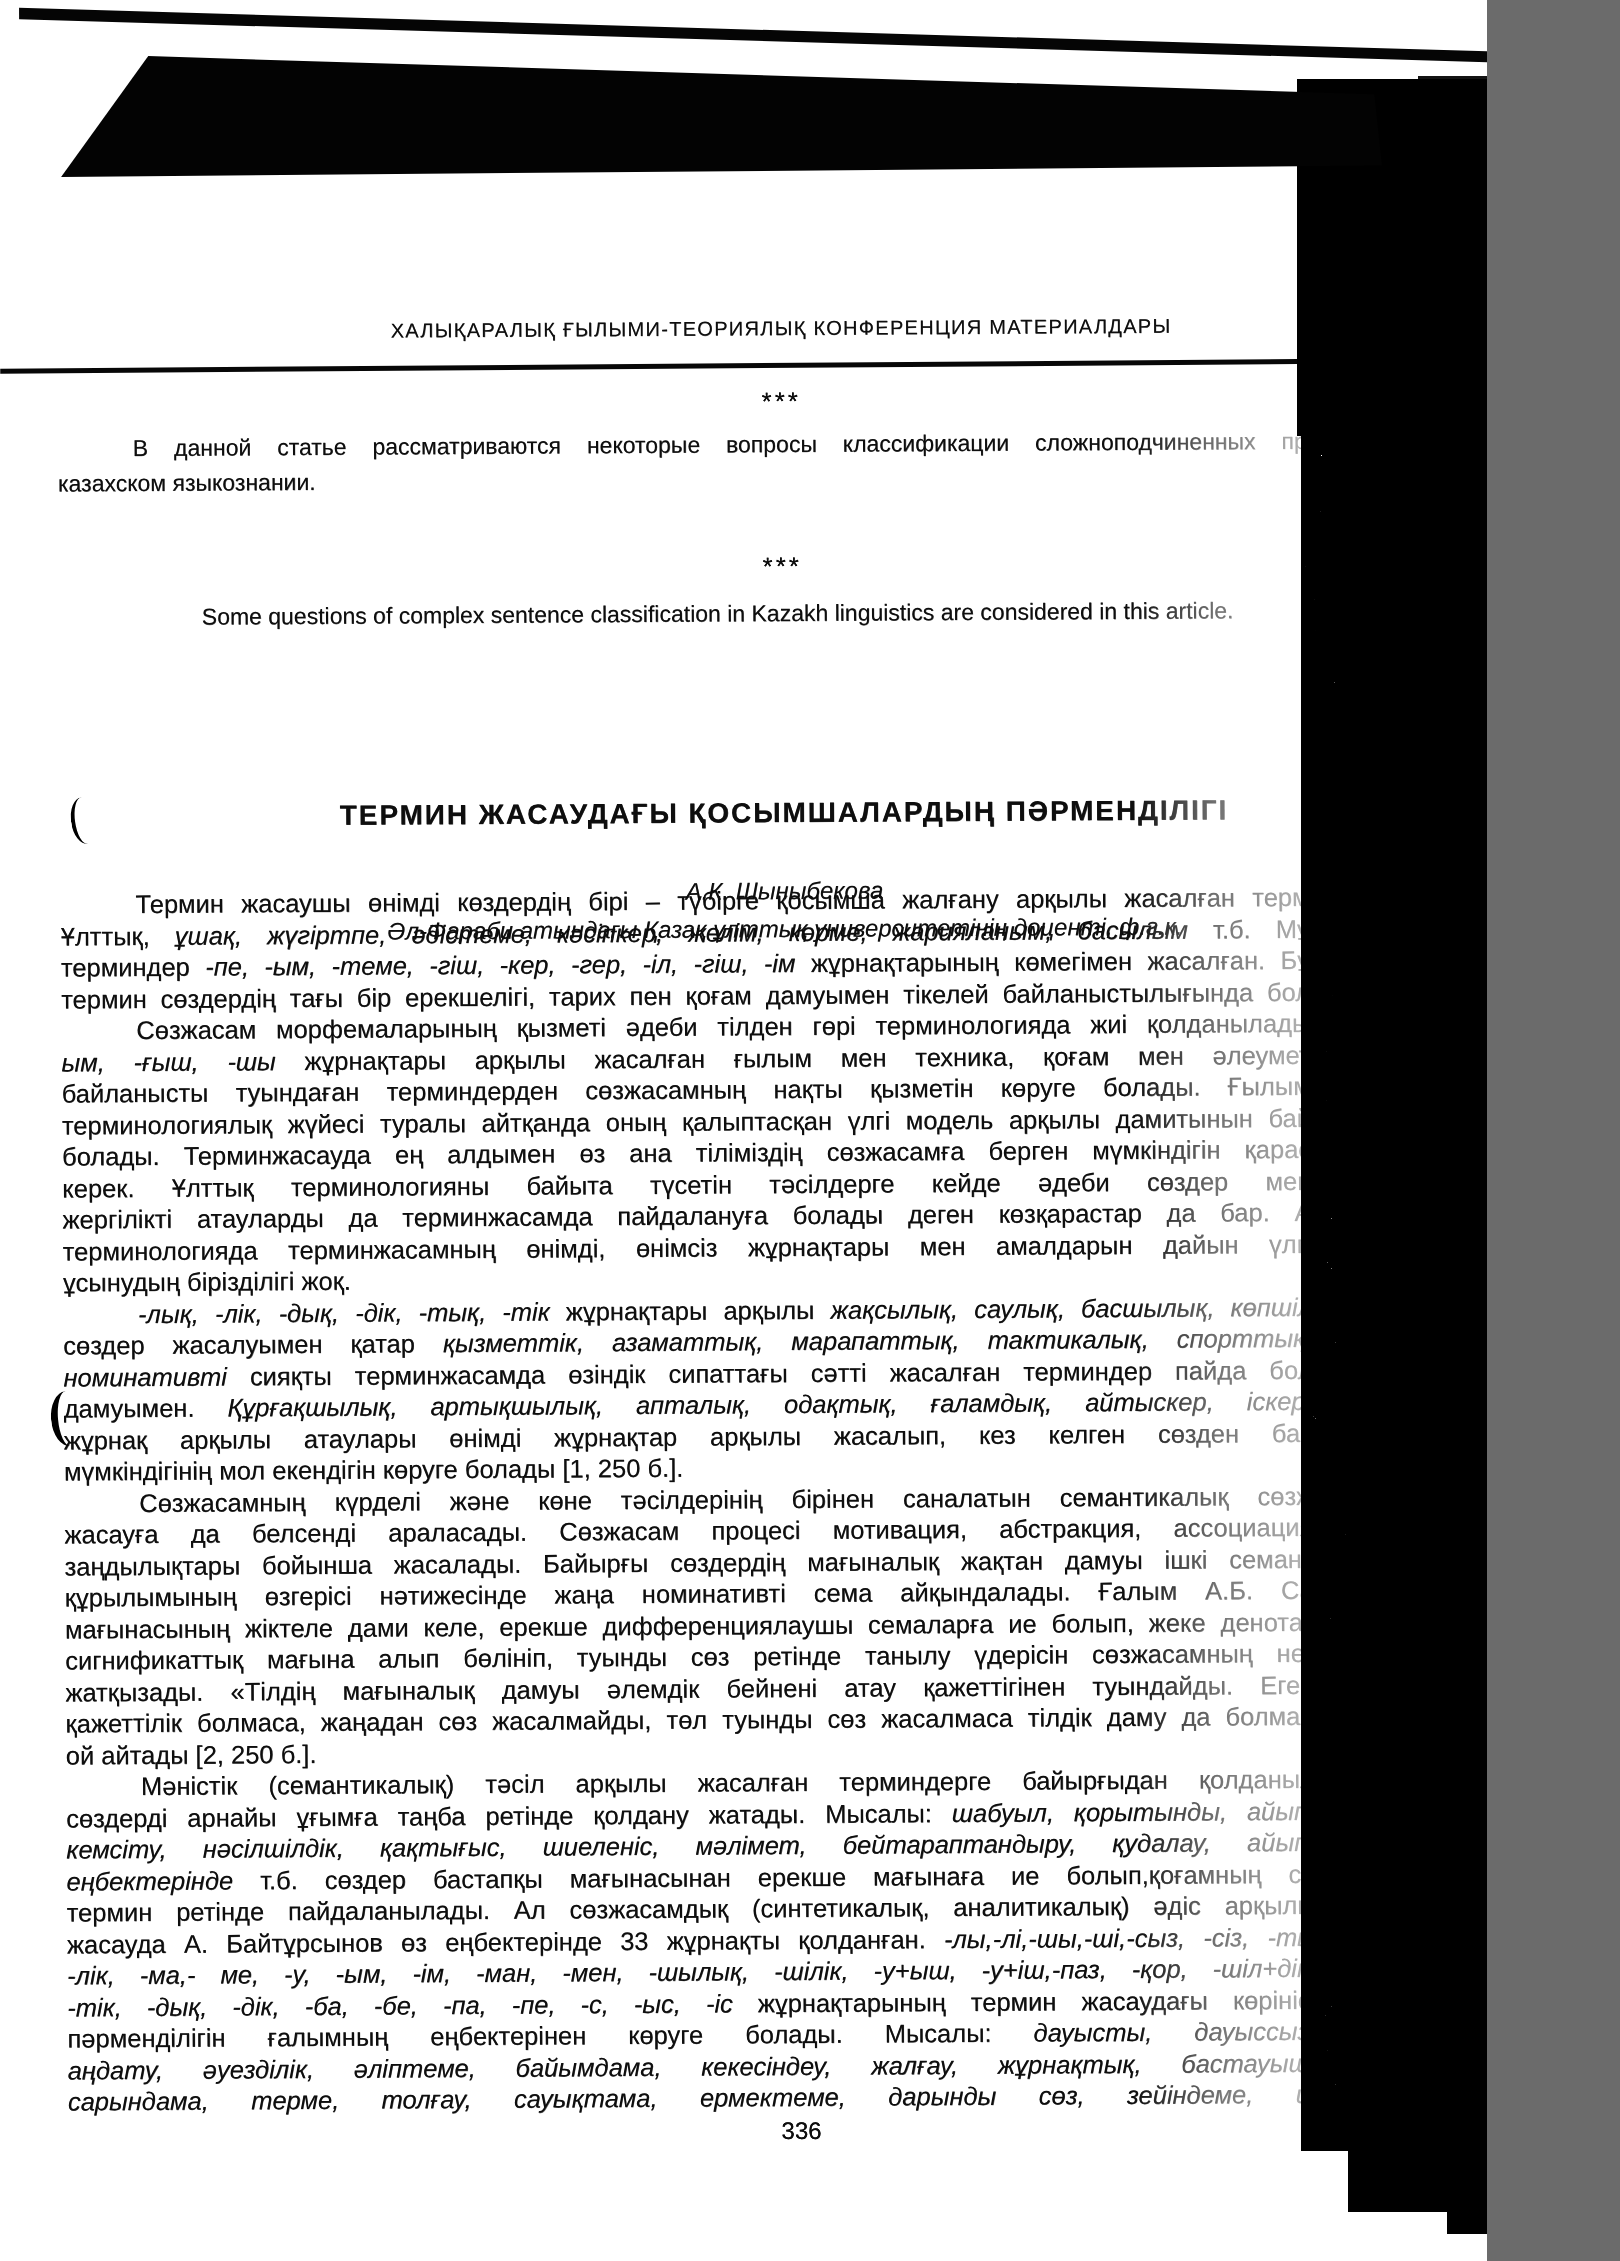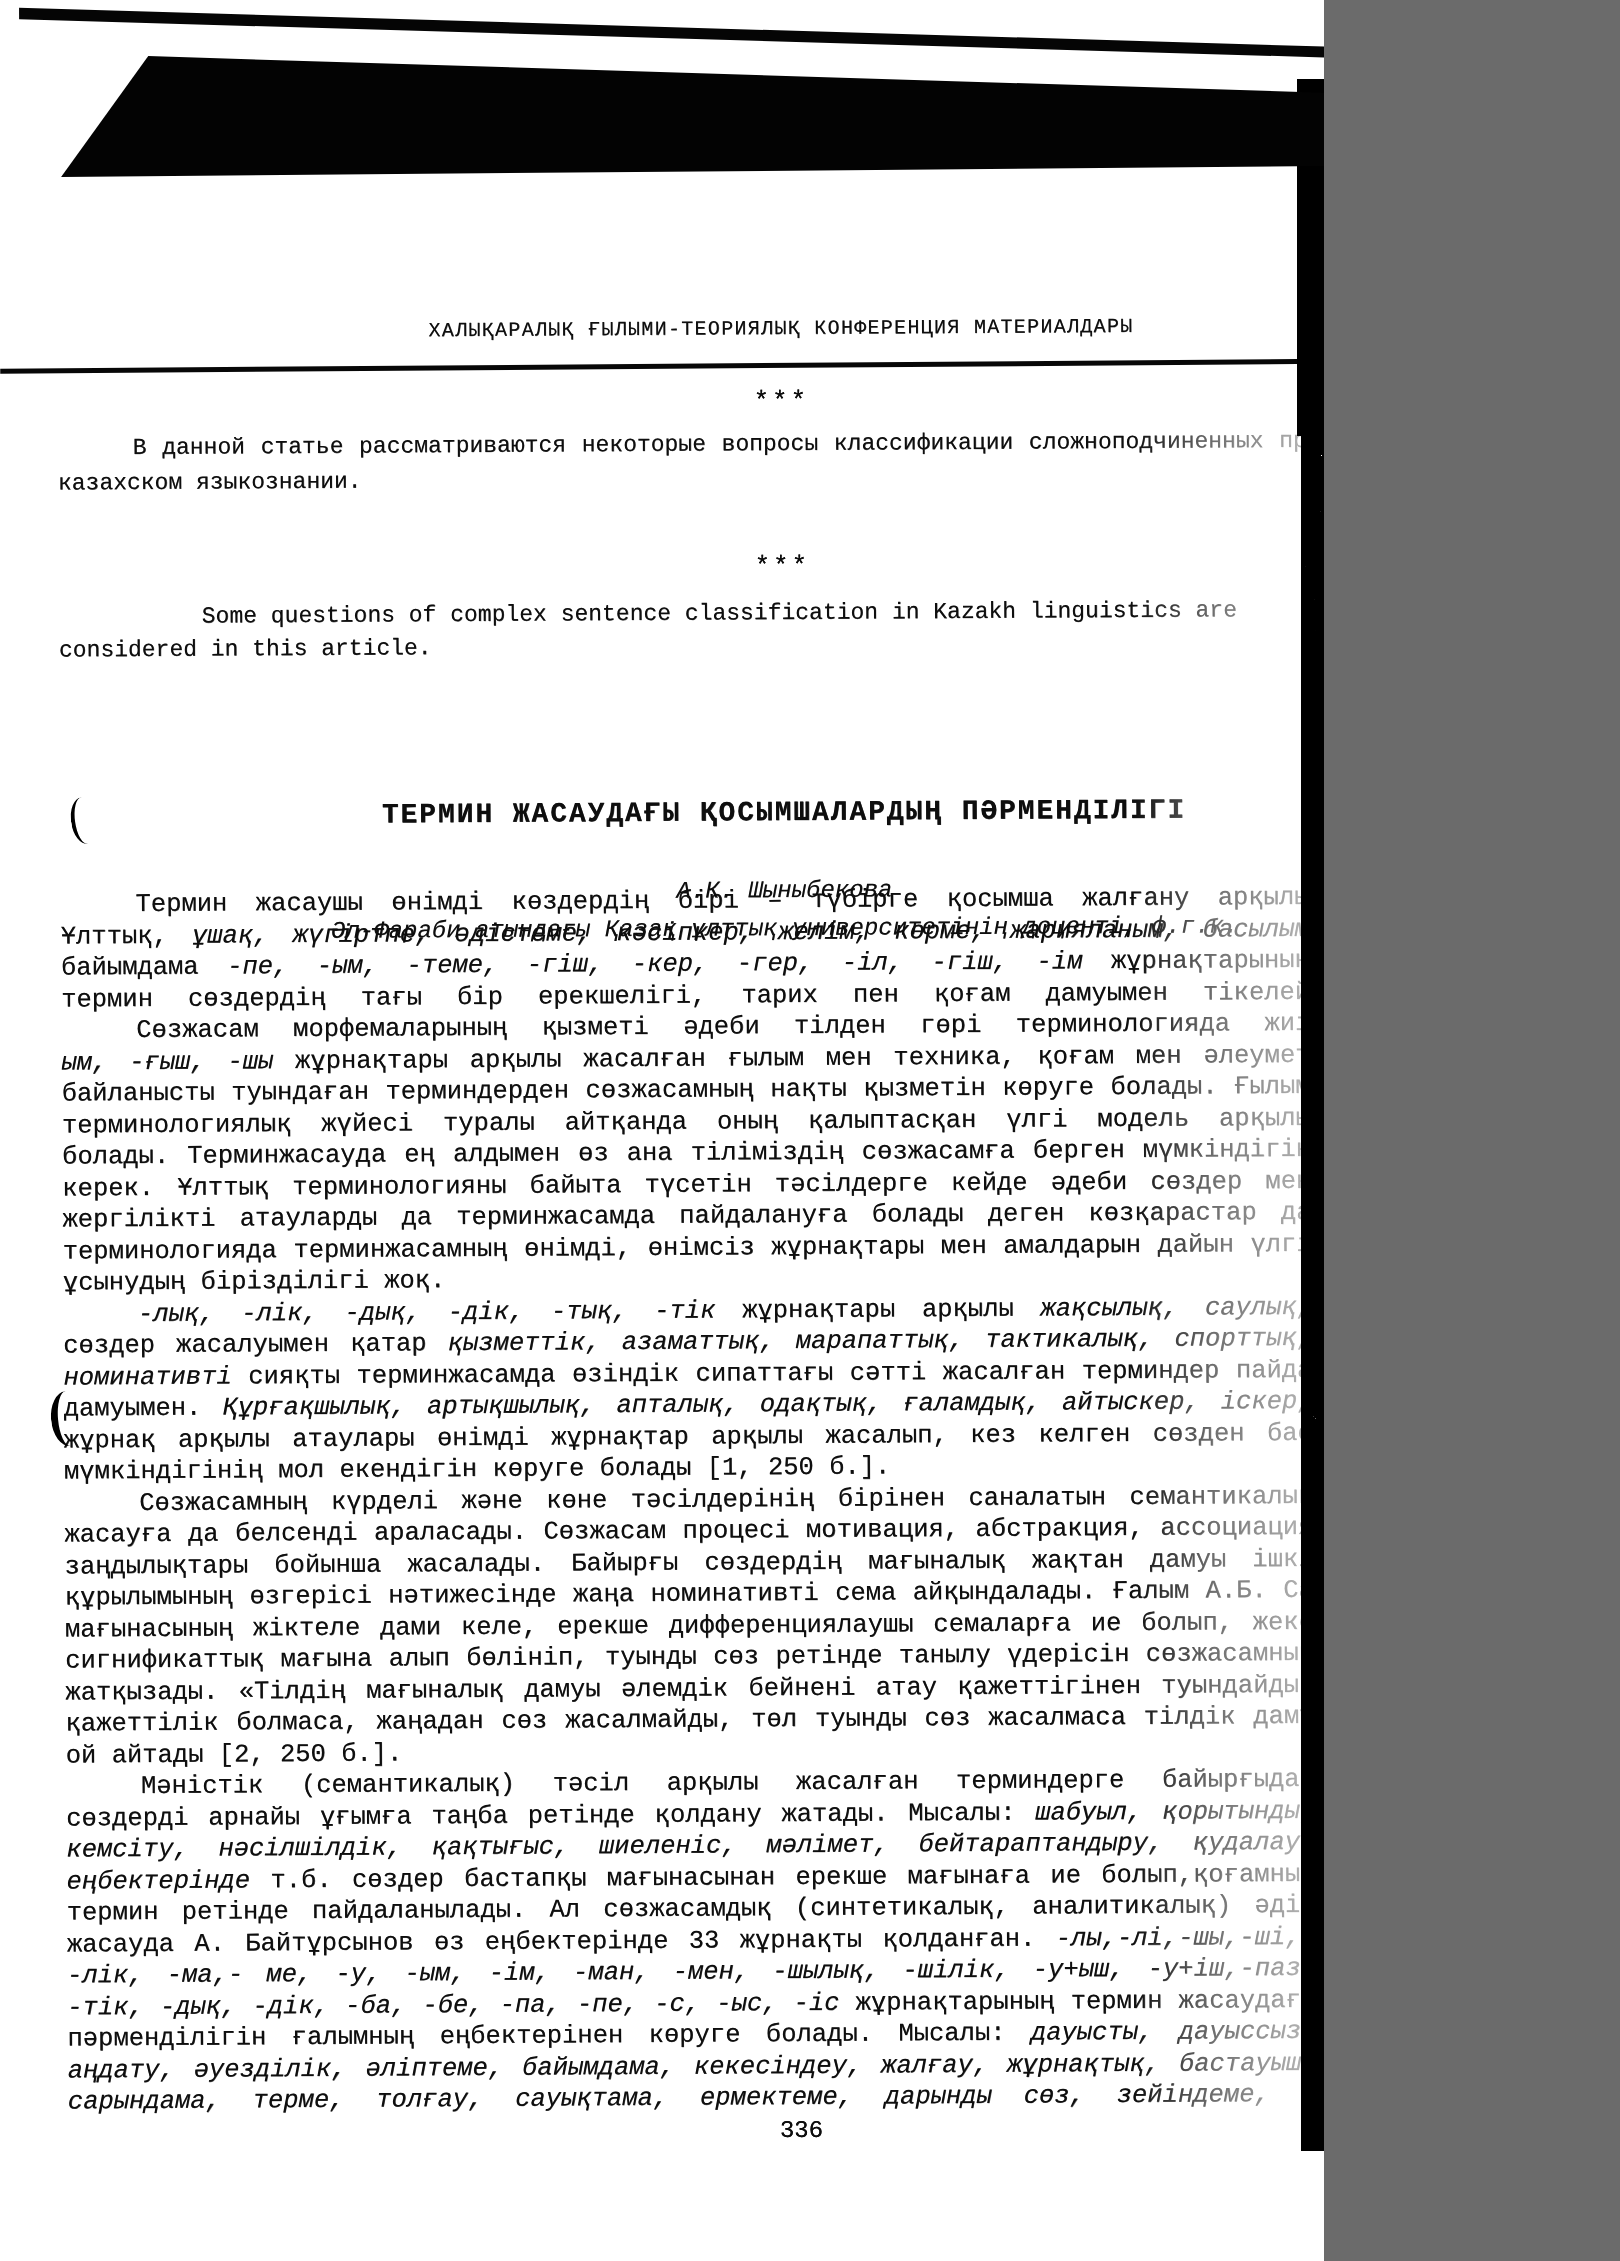--- a/index.html
+++ b/index.html
@@ -1,21 +1,21 @@
 <!DOCTYPE html>
 <html style="font-size:10.2px"><head>
 <meta charset="utf-8">
 <style>
   html,body{margin:0;padding:0;background:#6b6b6b;}
   #page{
     position:relative;
-    width:1324px;height:2261px;
+    width:1487px;height:2261px;
     background:#ffffff;
     overflow:hidden;
-    font-family:Liberation Mono, monospace;
+    font-family:Liberation Sans, sans-serif;
     color:#0e0e0e;
   }
   
   #scan{
     position:absolute;inset:0;
     transform:rotate(-0.35deg);
     transform-origin:796px 1146px;
   }
   .abs{position:absolute;}
   .ctr{left:0;width:1572px;text-align:center;}
@@ -98,21 +98,21 @@
 
     <div class="abs ctr sep" id="sep2">***</div>
 
     <div class="abs ctr" id="art-title">ТЕРМИН ЖАСАУДАҒЫ ҚОСЫМШАЛАРДЫҢ ПӘРМЕНДІЛІГІ</div>
     <div class="abs ctr" id="art-author">А.К. Шыныбекова</div>
     <div class="abs ctr" id="art-affil">Әл-Фараби атындағы Қазақ ұлттық университетінің доценті, ф.г.к.</div>
 
     <div id="art-body">
         <div class="bline indent"><span>Термин жасаушы өнімді көздердің бірі – түбірге қосымша жалғану арқылы жасалған терм</span></div>
         <div class="bline"><span>Ұлттық, </span><span class="it">ұшақ, жүгіртпе, әдістеме, кәсіпкер, желім, көрме, жарияланым, басылым</span><span> т.б. Мұ</span></div>
-        <div class="bline"><span>байымдама </span><span class="it">-пе, -ым, -теме, -гіш, -кер, -гер, -іл, -гіш, -ім</span><span> жұрнақтарының көмегімен жасалған. Бұ</span></div>
+        <div class="bline"><span>терминдер </span><span class="it">-пе, -ым, -теме, -гіш, -кер, -гер, -іл, -гіш, -ім</span><span> жұрнақтарының көмегімен жасалған. Бұ</span></div>
         <div class="bline"><span>термин сөздердің тағы бір ерекшелігі, тарих пен қоғам дамуымен тікелей байланыстылығында бол</span></div>
         <div class="bline indent"><span>Сөзжасам морфемаларының қызметі әдеби тілден гөрі терминологияда жиі қолданылады</span></div>
         <div class="bline"><span class="it">ым, -ғыш, -шы</span><span> жұрнақтары арқылы жасалған ғылым мен техника, қоғам мен әлеумет</span></div>
         <div class="bline"><span>байланысты туындаған терминдерден сөзжасамның нақты қызметін көруге болады. Ғылым</span></div>
         <div class="bline"><span>терминологиялық жүйесі туралы айтқанда оның қалыптасқан үлгі модель арқылы дамитынын бай</span></div>
         <div class="bline"><span>болады. Терминжасауда ең алдымен өз ана тіліміздің сөзжасамға берген мүмкіндігін қарас</span></div>
         <div class="bline"><span>керек. Ұлттық терминологияны байыта түсетін тәсілдерге кейде әдеби сөздер мен</span></div>
         <div class="bline"><span>жергілікті атауларды да терминжасамда пайдалануға болады деген көзқарастар да бар. А</span></div>
         <div class="bline"><span>терминологияда терминжасамның өнімді, өнімсіз жұрнақтары мен амалдарын дайын үлгі</span></div>
         <div class="bline endline"><span>ұсынудың бірізділігі жоқ.</span></div>

